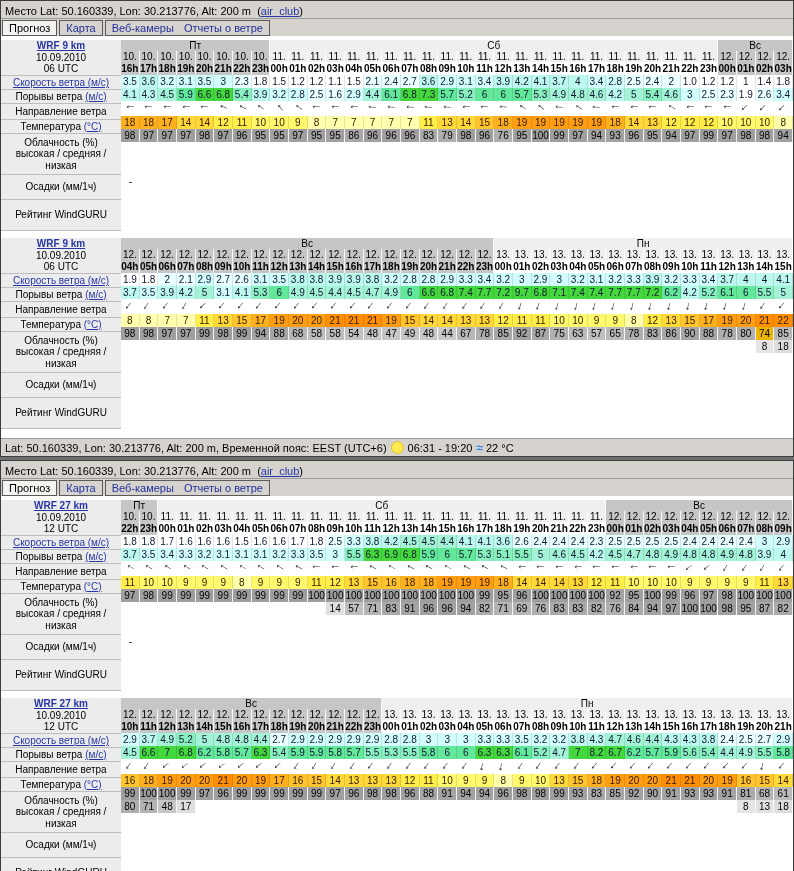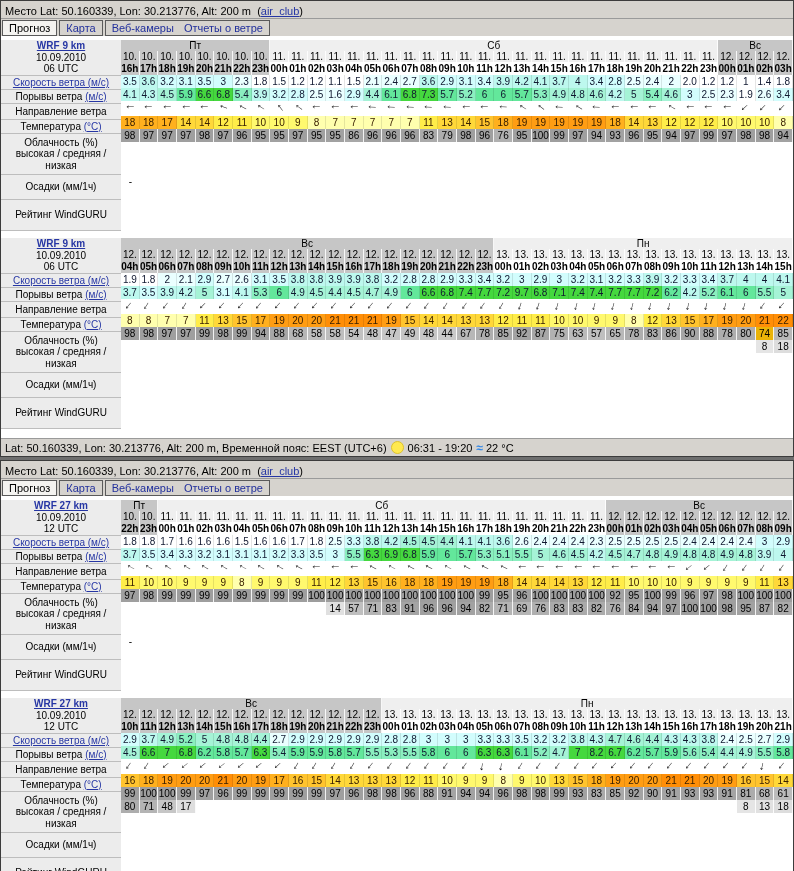--- a/index.html
+++ b/index.html
@@ -184,21 +184,21 @@
               <div class="cell numdark" style="background: rgb(189, 248, 238);">3.9</div>
               <div class="cell numdark" style="background: rgb(189, 248, 238);">4.2</div>
               <div class="cell numdark" style="background: rgb(189, 248, 238);">4.1</div>
               <div class="cell numdark" style="background: rgb(189, 248, 238);">3.7</div>
               <div class="cell numdark" style="background: rgb(189, 248, 238);">4</div>
               <div class="cell numdark" style="background: rgb(210, 253, 253);">3.4</div>
               <div class="cell numdark" style="background: rgb(210, 253, 253);">2.8</div>
               <div class="cell numdark" style="background: rgb(234, 255, 255);">2.5</div>
               <div class="cell numdark" style="background: rgb(234, 255, 255);">2.4</div>
               <div class="cell numdark" style="background: rgb(234, 255, 255);">2</div>
-              <div class="cell numdark" style="background: rgb(255, 255, 255);">2.0</div>
+              <div class="cell numdark" style="background: rgb(255, 255, 255);">1.0</div>
               <div class="cell numdark" style="background: rgb(255, 255, 255);">1.2</div>
               <div class="cell numdark" style="background: rgb(255, 255, 255);">1.2</div>
               <div class="cell numdark" style="background: rgb(255, 255, 255);">1</div>
               <div class="cell numdark" style="background: rgb(255, 255, 255);">1.4</div>
               <div class="cell numdark" style="background: rgb(255, 255, 255);">1.8</div>
             </div>
             <div class="drow h13 tint">
               <div class="cell numdark" style="background: rgb(189, 248, 238);">4.1</div>
               <div class="cell numdark" style="background: rgb(189, 248, 238);">4.3</div>
               <div class="cell numdark" style="background: rgb(165, 243, 214);">4.5</div>

